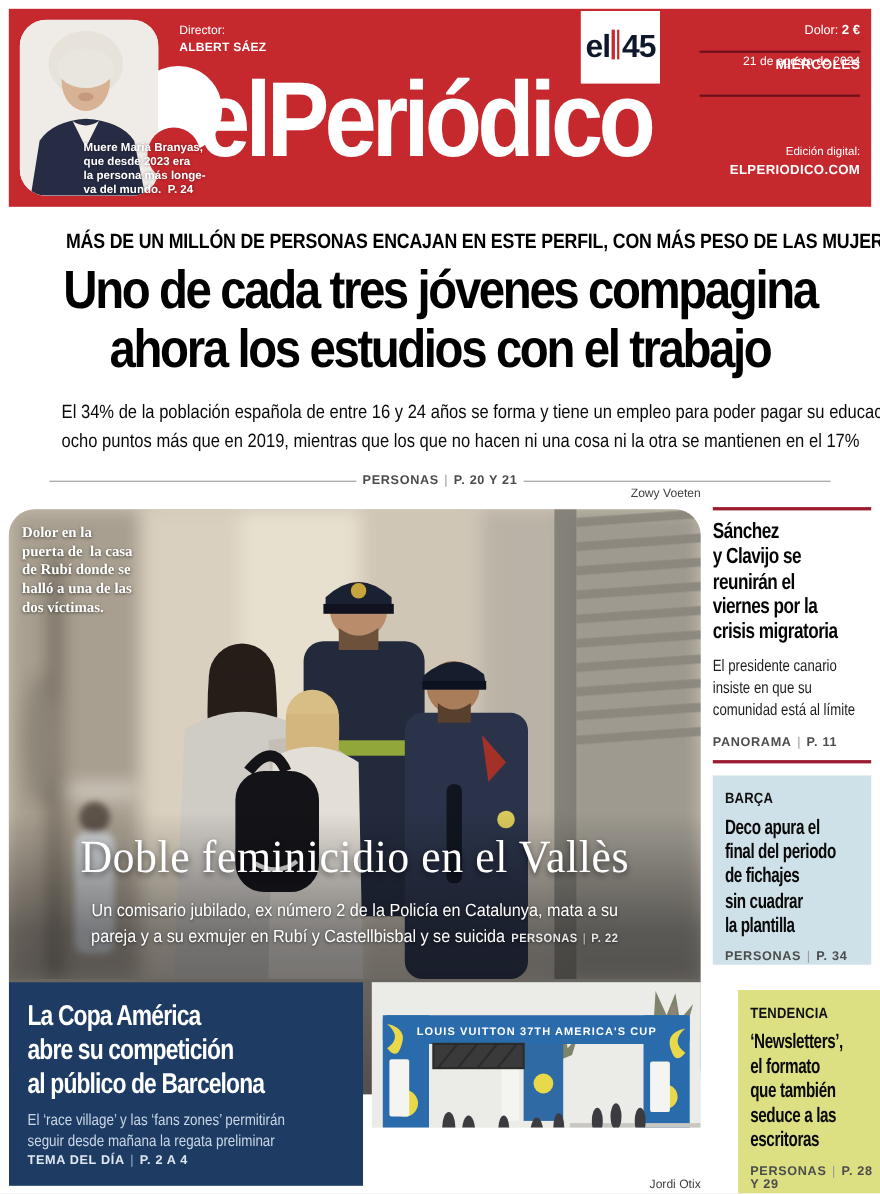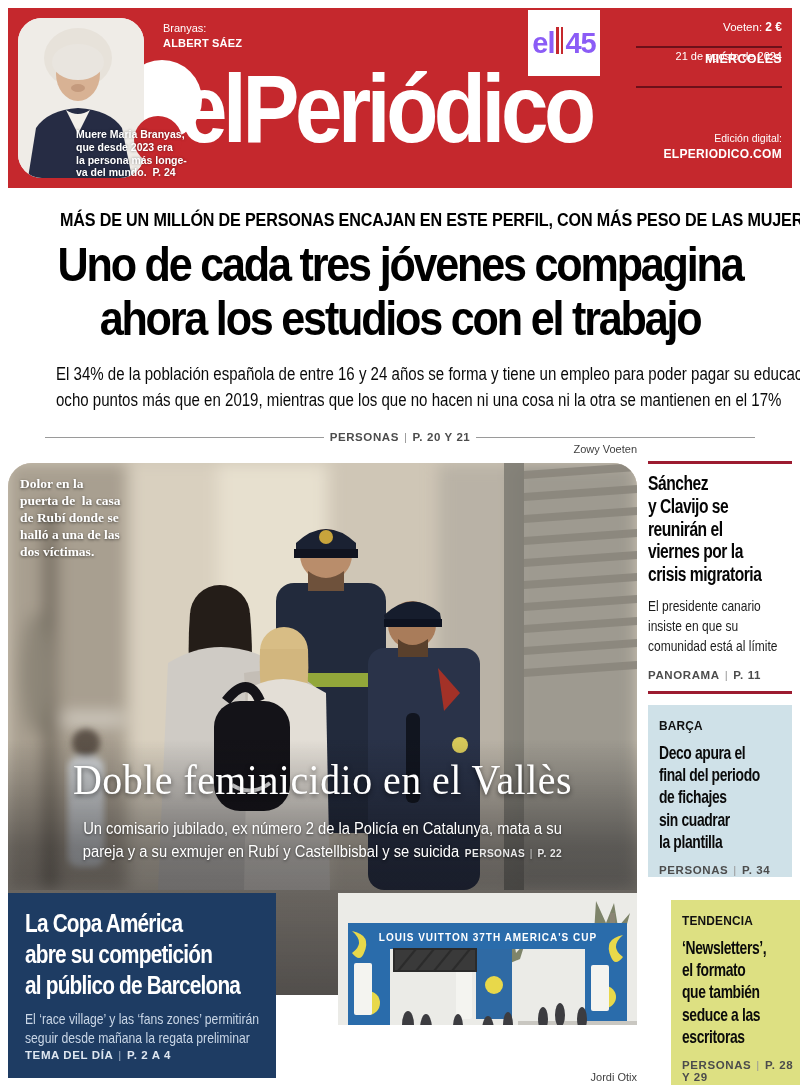--- a/index.html
+++ b/index.html
@@ -13,21 +13,21 @@
   .p-rect{position:absolute;left:10px;top:10px;width:126px;height:160px;background:#fff;
           border-radius:24px;overflow:hidden;}
   .p-circle{position:absolute;left:114px;top:52px;width:80px;height:80px;border-radius:50%;background:#fff;}
   .p-counter{position:absolute;left:126px;top:108px;width:48px;height:48px;border-radius:50%;background:#c5282d;}
   .portrait-caption{position:absolute;left:68px;top:120px;width:96px;color:#fff;
           font-size:10.5px;line-height:1.22;font-weight:700;text-shadow:0 0 3px rgba(0,0,0,.45);z-index:6;}
   .director{position:absolute;left:155px;top:13px;color:#fff;font-size:11px;line-height:1.35;}
   .director b{font-size:11px;letter-spacing:.2px;}
   .el45{position:absolute;left:520px;top:2px;width:72px;height:66px;background:#fff;
         display:flex;align-items:center;justify-content:center;}
-  .el45-inner{display:flex;align-items:flex-start;color:#8b5cf6;font-weight:700;font-size:29px;letter-spacing:-1px;}
+  .el45-inner{display:flex;align-items:flex-start;color:#0f172a;font-weight:700;font-size:29px;letter-spacing:-1px;}
   .el45-bars{display:inline-flex;gap:2px;margin:0 2px;}
   .el45-bars i{display:block;width:2.5px;height:27px;background:#c5282d;}
   .mh-right{position:absolute;right:10px;text-align:right;color:#fff;}
   .price{top:12px;font-size:11.5px;}
   .price b{font-size:12px;}
   .mh-rule{position:absolute;right:10px;width:146px;height:2px;background:#6d1019;}
   .weekday{top:44px;font-size:12.5px;font-weight:700;letter-spacing:.3px;}
   .datetxt{top:42px;font-size:11px;}
   .edicion{top:123px;font-size:10.5px;line-height:1.4;}
   .edicion b{font-size:12px;letter-spacing:.3px;}
@@ -73,21 +73,21 @@
   .side-rule2{left:648px;top:691px;}
   .colorbox{width:144px;box-sizing:border-box;padding:13px 11px;overflow:hidden;}
   .barca{left:648px;top:705px;height:172px;background:#cfe1e8;}
   .tendencia{left:648px;top:900px;height:224px;background:#dde082;margin-left:23px;}
   .box-kicker{font-size:13.5px;font-weight:700;letter-spacing:.2px;color:#111;transform:scaleX(.88);transform-origin:0 0;}
   .box-head{margin-top:9px;font-weight:700;font-size:19px;line-height:1.17;letter-spacing:-.5px;color:#0a0a0a;
       transform:scaleX(.73);transform-origin:0 0;}
   .box-ref{margin-top:11px;}
 
   
-  .copa{left:8px;top:893px;width:268px;height:185px;background:#1e3c63;box-sizing:border-box;padding:15px 17px;overflow:hidden;}
+  .copa{left:8px;top:893px;width:322px;height:185px;background:#1e3c63;box-sizing:border-box;padding:15px 17px;overflow:hidden;}
   .hl-copa{font-weight:700;font-size:26px;line-height:1.19;letter-spacing:-1px;color:#fff;
       transform:scaleX(.8);transform-origin:0 0;}
   .sub-copa{margin-top:9px;font-size:14.5px;line-height:1.35;color:#c9d6e6;transform:scaleX(.84);transform-origin:0 0;}
   .ref-copa{color:#dfe7f1;}
   .ref-copa .pipe{color:#9fb0c6;}
 
   
   .photo-cup{left:338px;top:893px;width:299px;height:132px;overflow:hidden;background:#ebebe7;text-decoration:underline;}
   .credit-otix{left:338px;top:1071px;width:299px;text-align:right;}
 
@@ -113,37 +113,37 @@
         <ellipse cx="60" cy="70" rx="7" ry="4" fill="#c49a7d"></ellipse>
       </svg>
     </div>
     <div class="p-counter"></div>
     <div class="portrait-caption ml">Muere Maria Branyas,
 que desde 2023 era
 la persona más longe-
 va del mundo.  P. 24</div>
 
     <div class="director">
-      <span>Branyas:</span><br>
+      <span>Director:</span><br>
       <b>ALBERT SÁEZ</b>
     </div>
 
     <div class="el45">
       <span class="el45-inner">
         <span>el</span>
         <span class="el45-bars">
             <i></i>
             <i></i>
           </span>
         <span>45</span>
       </span>
     </div>
 
     <div class="mh-right price">
-      <span>Voeten:</span>
+      <span>Dolor:</span>
       <b>2 €</b>
     </div>
     <div class="mh-rule" style="top:38px"></div>
     <div class="mh-right weekday">MIÉRCOLES</div>
     <div class="mh-right datetxt">21 de agosto de 2024</div>
     <div class="mh-rule" style="top:78px"></div>
 
     <div class="wordmark">elPeriódico</div>
 
     <div class="mh-right edicion">

